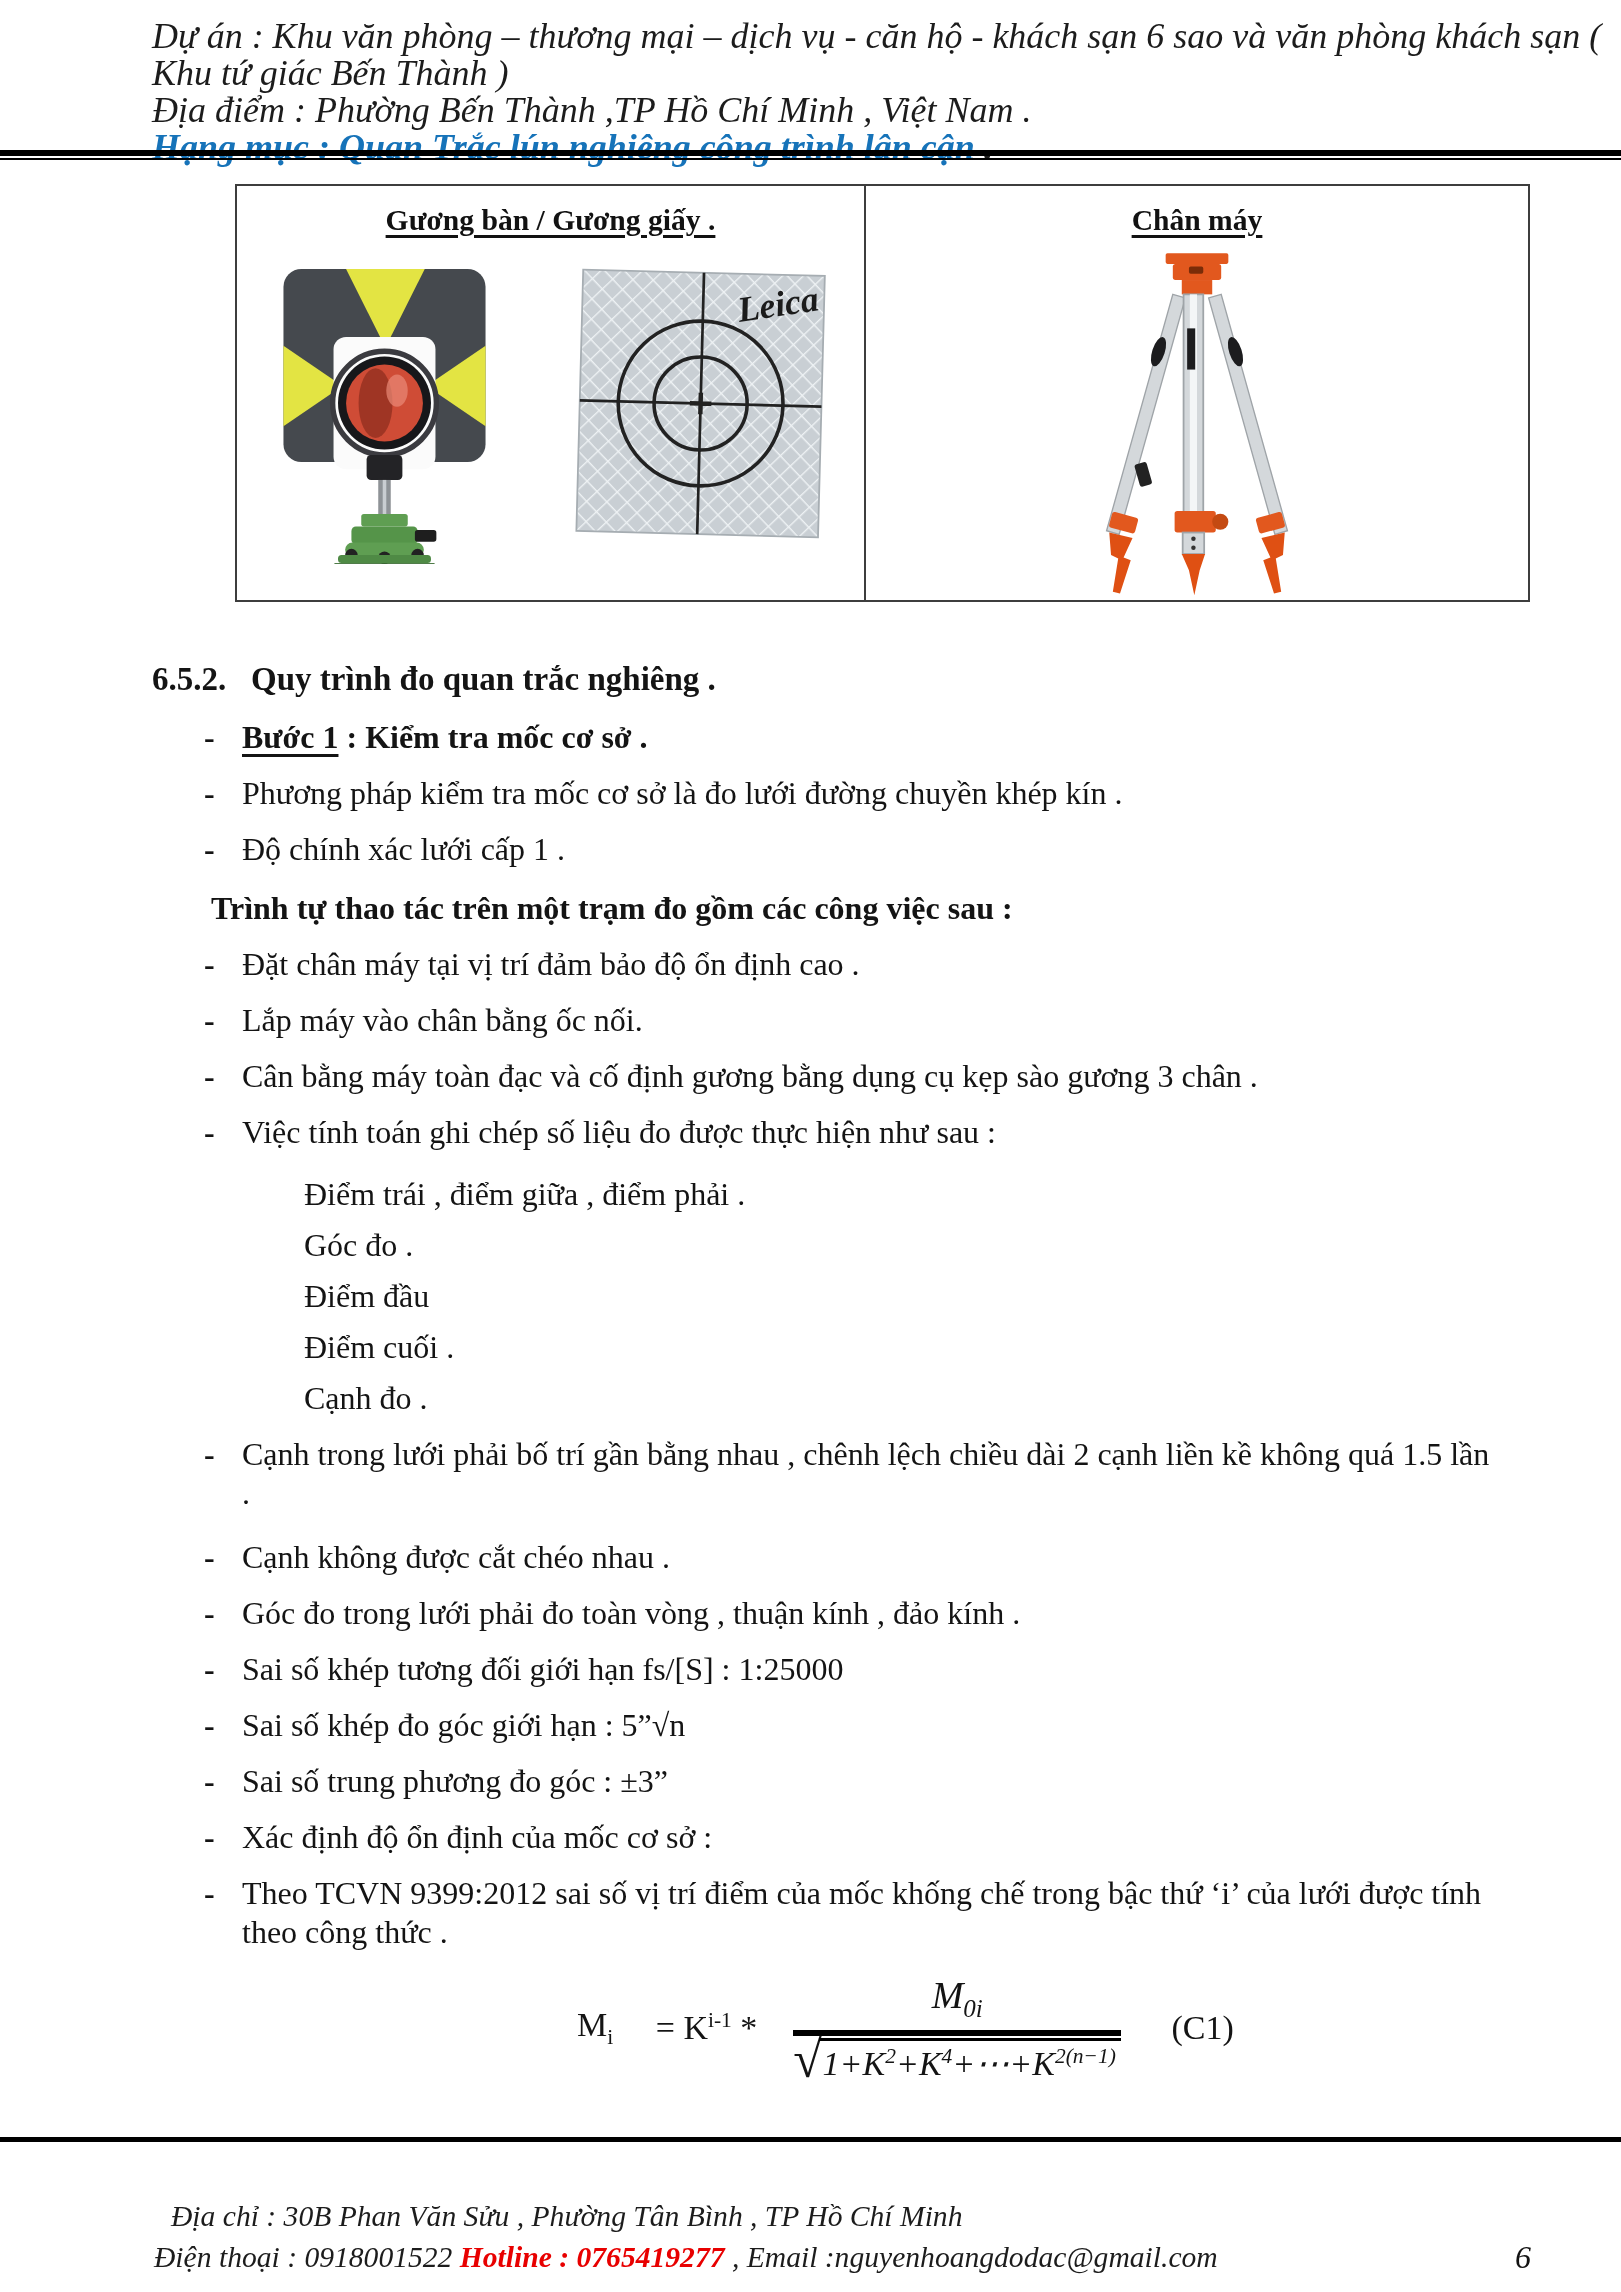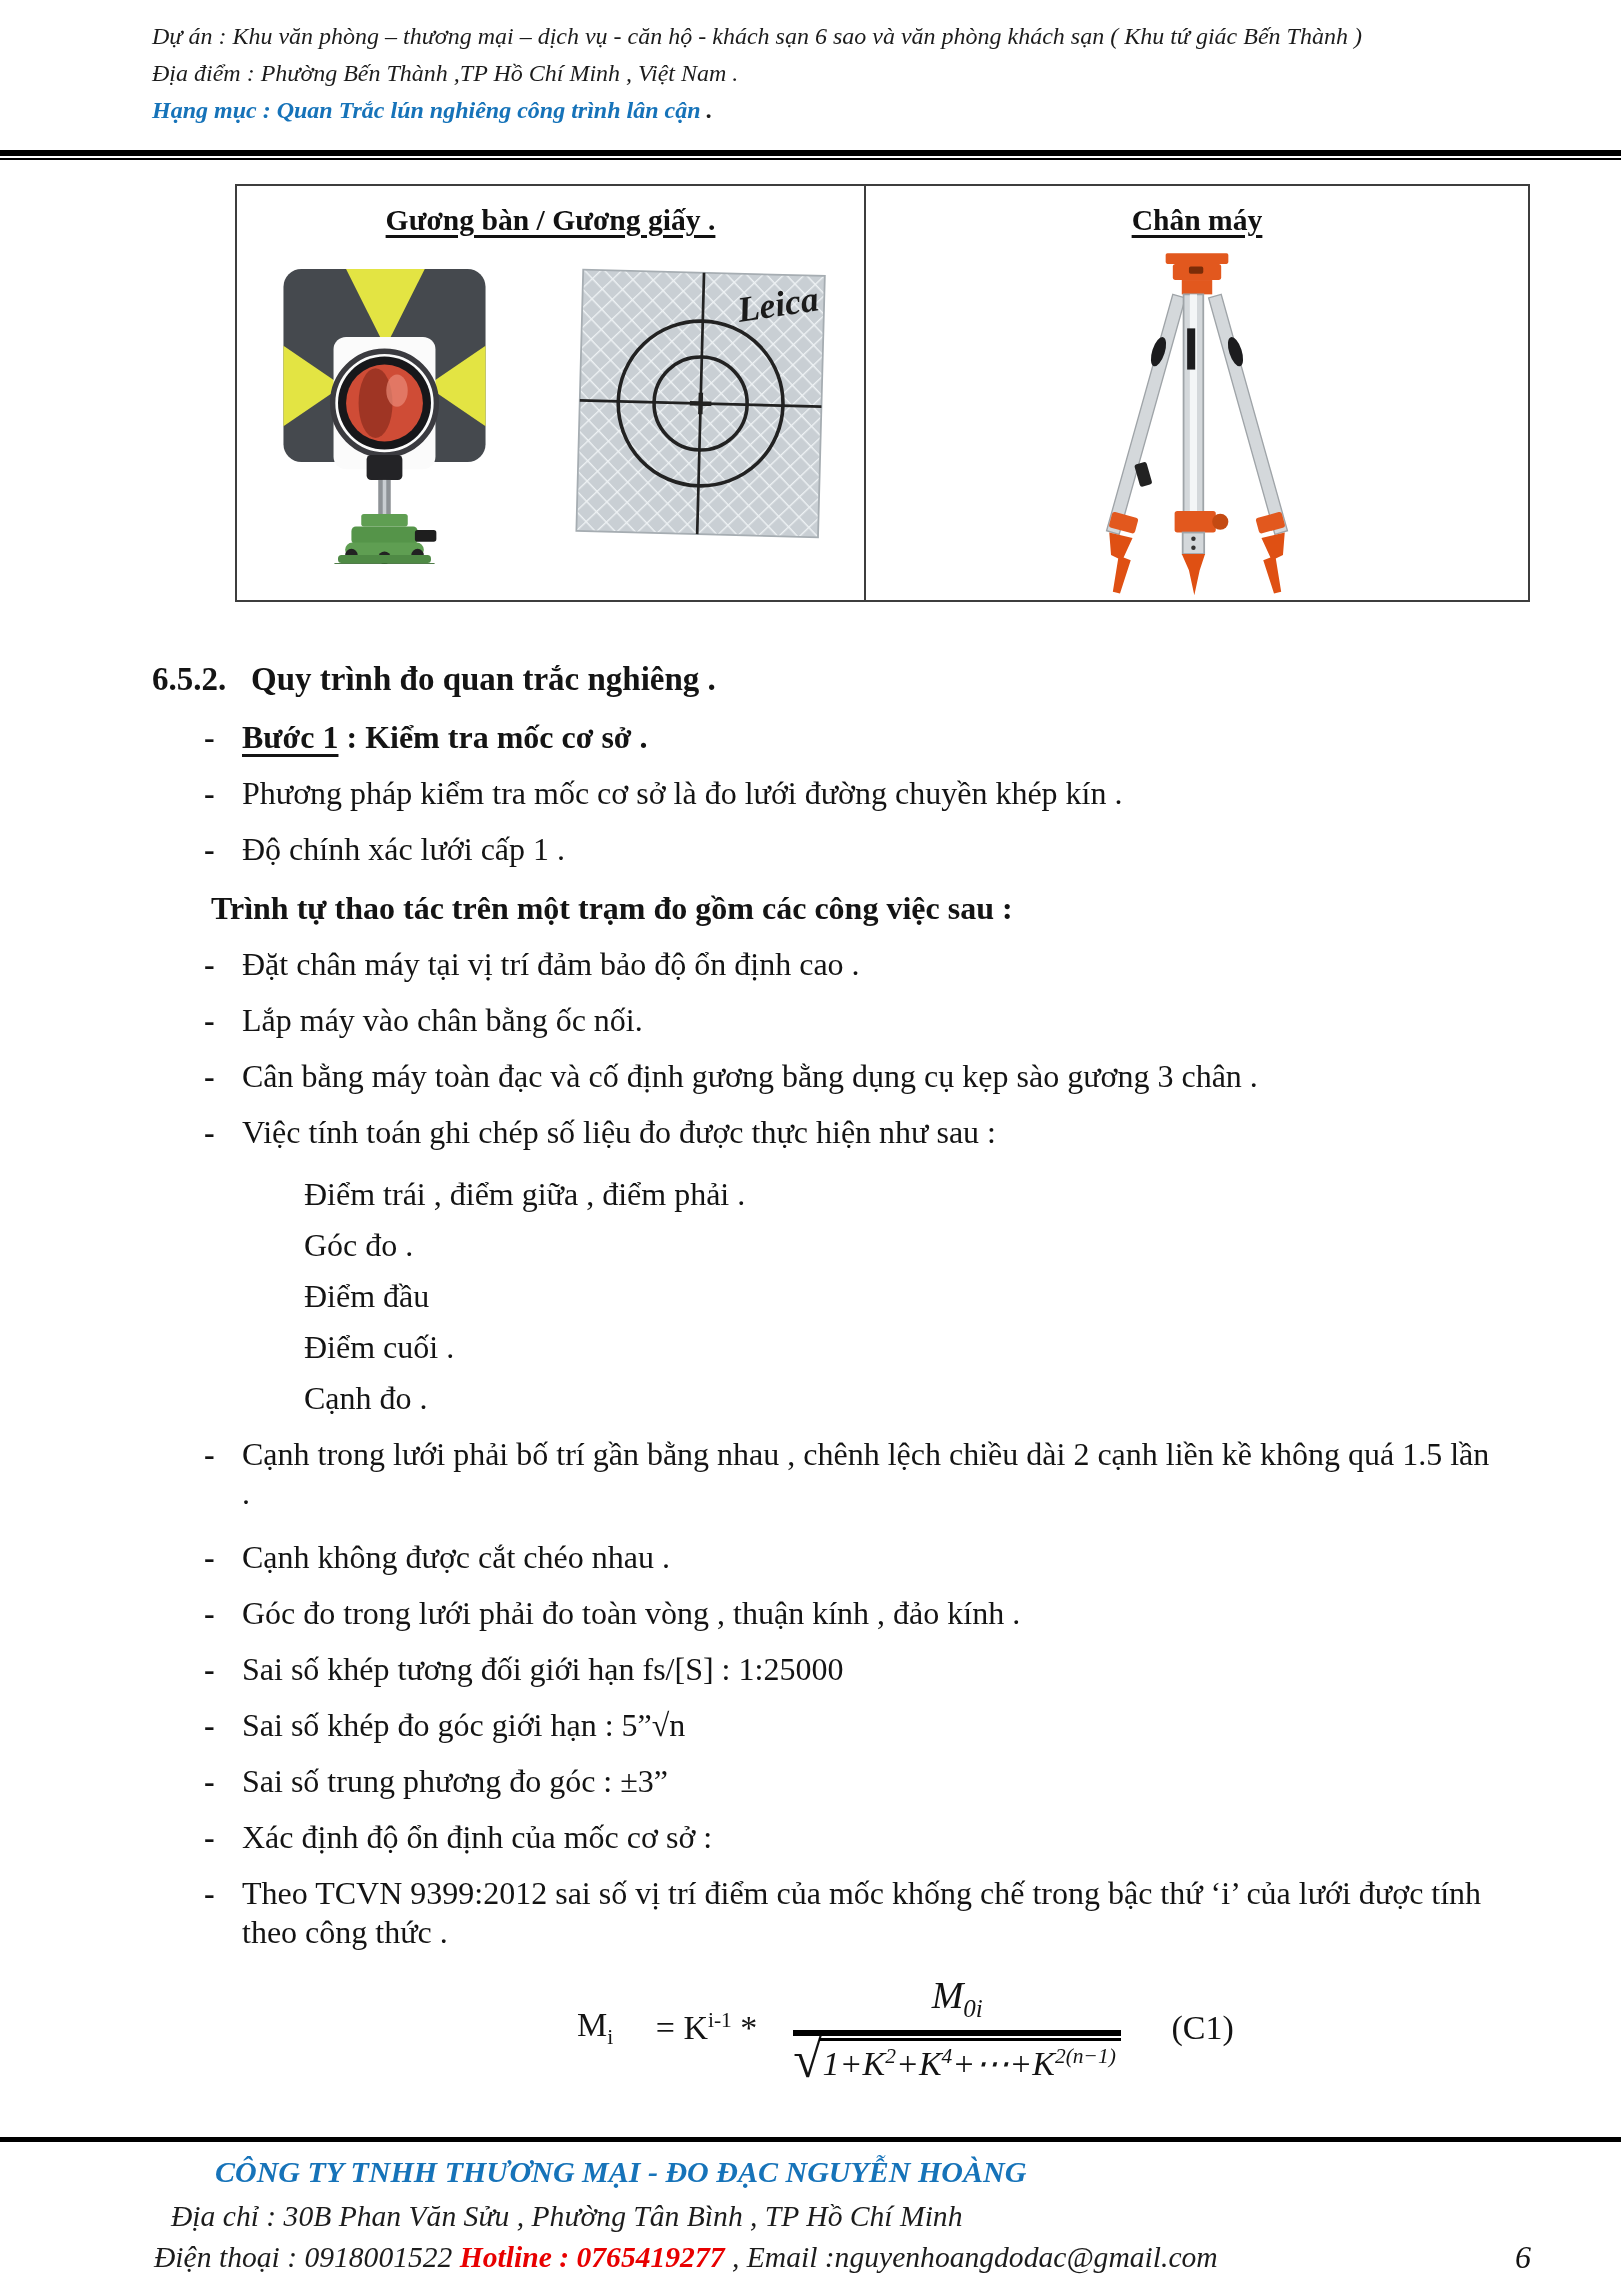--- a/index.html
+++ b/index.html
@@ -1,20 +1,20 @@
 <!DOCTYPE html>
 <html style="font-size:14.3px"><head>
 <meta charset="utf-8">
 <style>
   html,body{margin:0;padding:0;background:#e8e8e8;}
   .page{position:relative;width:1621px;height:2293px;background:#ffffff;margin:0 auto;
         font-family:"Liberation Serif","DejaVu Serif",serif;color:#121212;overflow:hidden;}
 
   
-  .hdr{position:absolute;left:152px;top:18px;font-style:italic;font-size:24px;line-height:37px;}
+  .hdr{position:absolute;left:152px;top:18px;font-style:italic;font-size:36px;line-height:37px;}
   .hdr .l1,.hdr .l2{color:#1c1c1c;}
   .hdr .l3{color:#1673b9;font-weight:bold;}
   .hdr .l3 .dot{color:#1c1c1c;font-weight:bold;}
   .rule-top{position:absolute;left:0;top:150px;width:1621px;height:6.3px;background:#000;}
   .rule-top:after{content:"";position:absolute;left:0;top:8px;width:1621px;height:1.8px;background:#000;}
 
   
   .doc-table{position:absolute;left:235px;top:184px;width:1295px;height:418px;
              border:2.7px solid #3d3d3d;display:flex;box-sizing:border-box;}
   .cell-left{width:629px;border-right:2.7px solid #3d3d3d;box-sizing:border-box;}
@@ -243,21 +243,20 @@
         <span class="den">
           <span class="rad">√</span>
           <span class="underroot"><span>1+K</span><sup>2</sup><span>+K</span><sup>4</sup><span>+⋯+K</span><sup>2(n−1)</sup></span>
         </span>
       </span>
       <span class="ctag">(C1)</span>
     </div>
   </div>
 
   <div class="rule-bottom"></div>
-  <div class="f-company">CÔNG TY TNHH THƯƠNG MẠI - ĐO ĐẠC NGUYỄN HOÀNG</div>
   <div class="f-address">Địa chỉ : 30B Phan Văn Sửu , Phường Tân Bình  , TP Hồ Chí Minh</div>
   <div class="f-phone">
     <span>Điện thoại : 0918001522  </span><span class="hot">Hotline :  0765419277</span><span> , Email :nguyenhoangdodac@gmail.com</span>
   </div>
   <div class="f-page">6</div>
 
 </div>
 
 
 </body></html>

